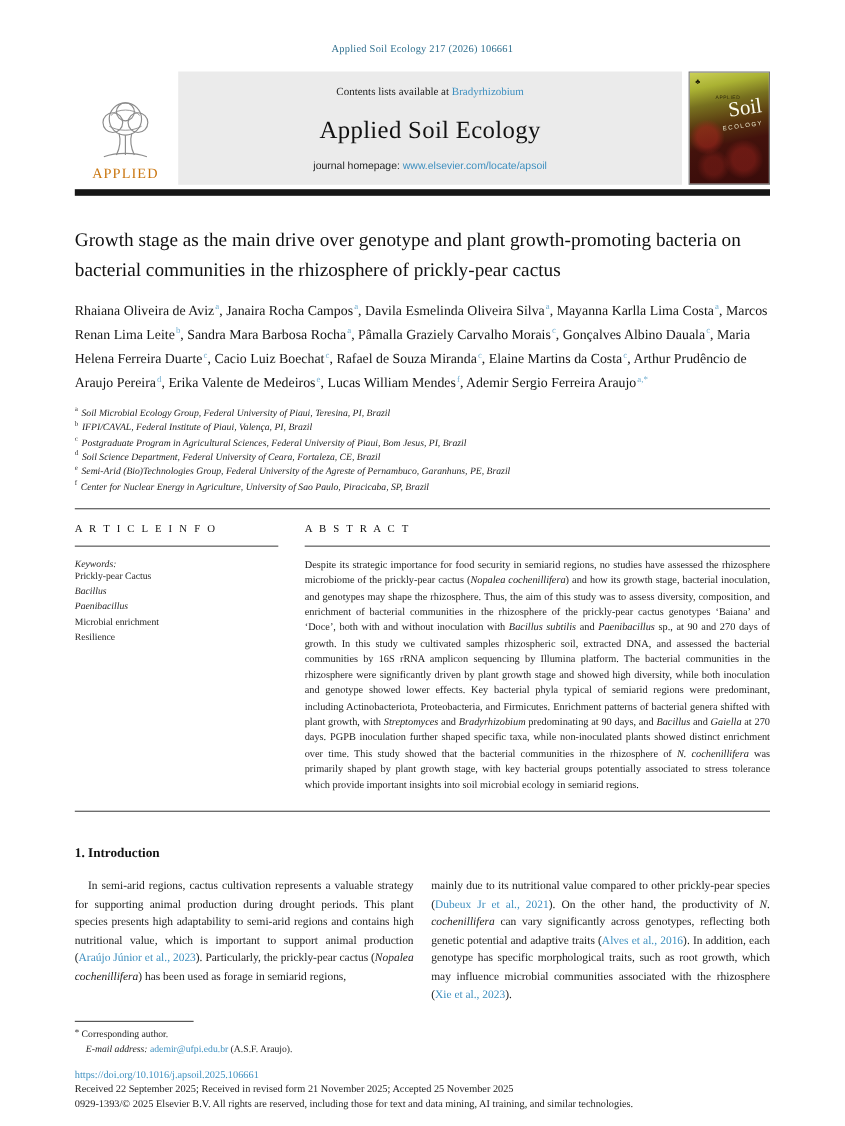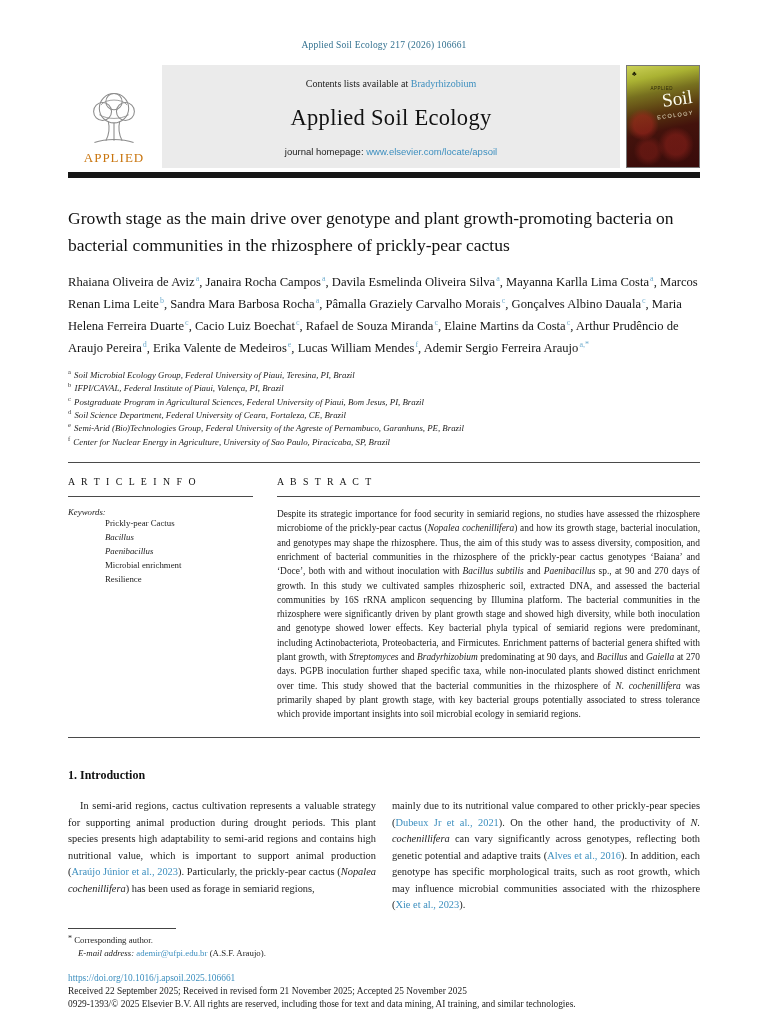--- a/index.html
+++ b/index.html
@@ -44,21 +44,21 @@
   .affils{margin-top:9px;font-size:8.8px;font-style:italic;line-height:1.52;color:#222;}
   .affsup{font-size:6.5px;font-style:normal;color:#333;margin-right:1px;}
 
   .hr-full{border:none;border-top:1px solid #4a4a4a;margin:13px 0 0;}
 
   
   .info-grid{display:grid;grid-template-columns:185px 1fr;column-gap:24px;margin-top:13px;}
   .sec-head{font-size:9.8px;letter-spacing:2px;color:#111;}
   .sec-rule{border:none;border-top:1px solid #4a4a4a;margin:9px 0 10px;}
   .kw-label{font-size:8.8px;font-style:italic;color:#222;}
-  .kw-list{font-size:8.8px;line-height:1.58;color:#1d1d1d;margin-left:37px;}
+  .kw-list{font-size:8.8px;line-height:1.58;color:#1d1d1d;}
   .abstract-text{font-size:9.4px;line-height:1.52;text-align:justify;color:#1b1b1b;}
 
   
   .intro{margin-top:30px;}
   .intro-head{font-size:12px;font-weight:bold;color:#111;}
   .cols{display:flex;column-gap:16px;margin-top:15px;}
   .col{width:328px;font-size:10.4px;line-height:1.58;text-align:justify;color:#1b1b1b;}
   .col p{margin:0;}
   .indent{text-indent:12px;}
   .col p + p{margin-top:0;}

